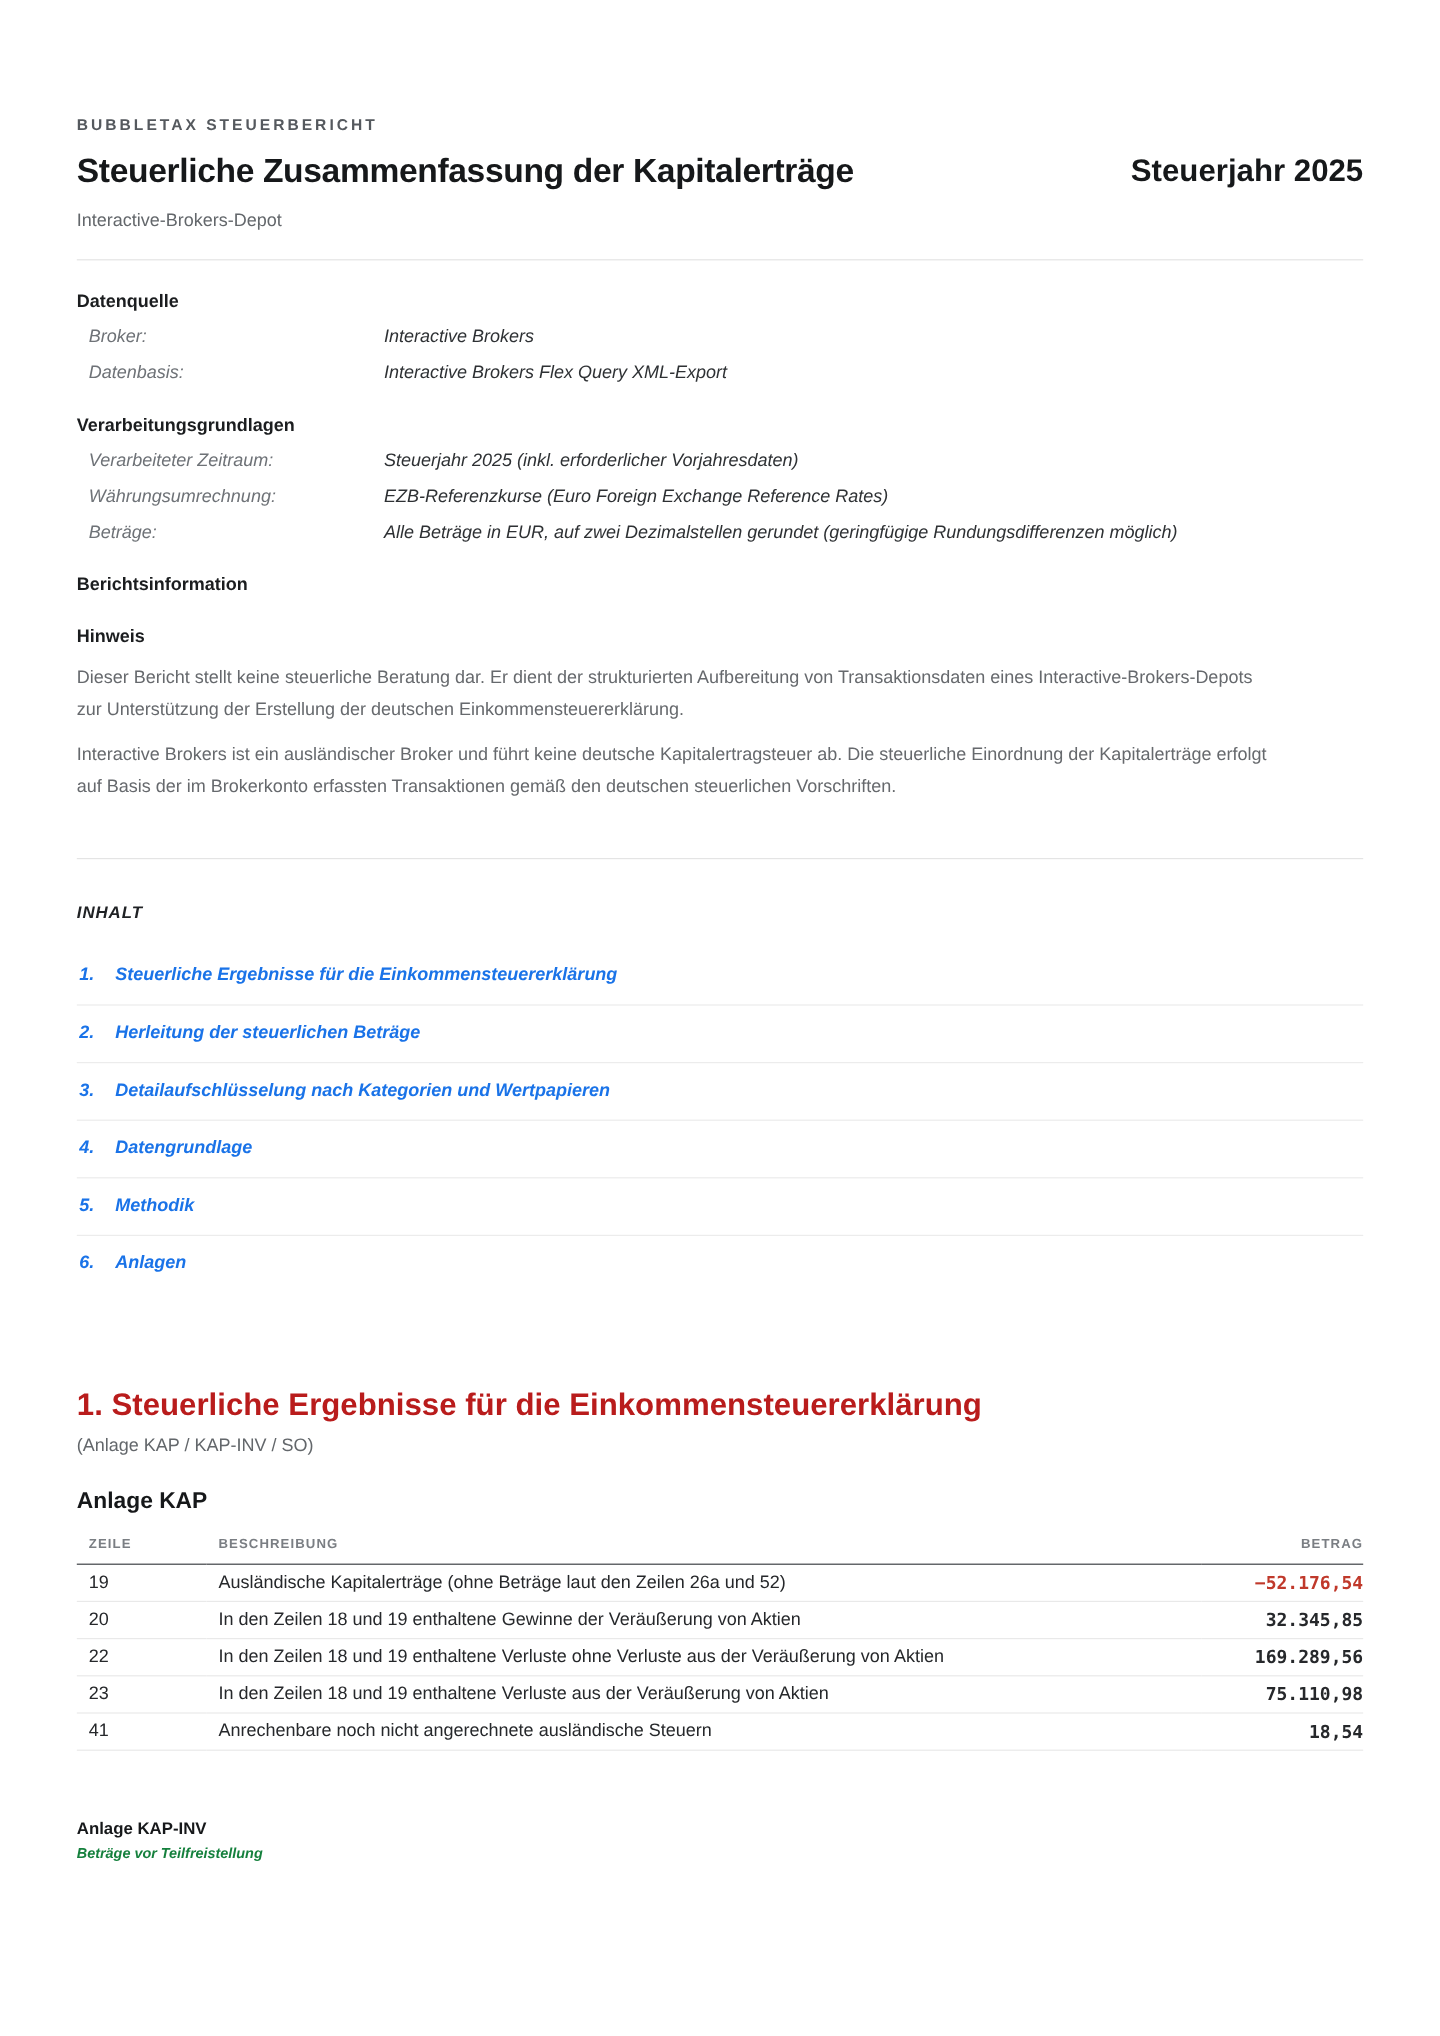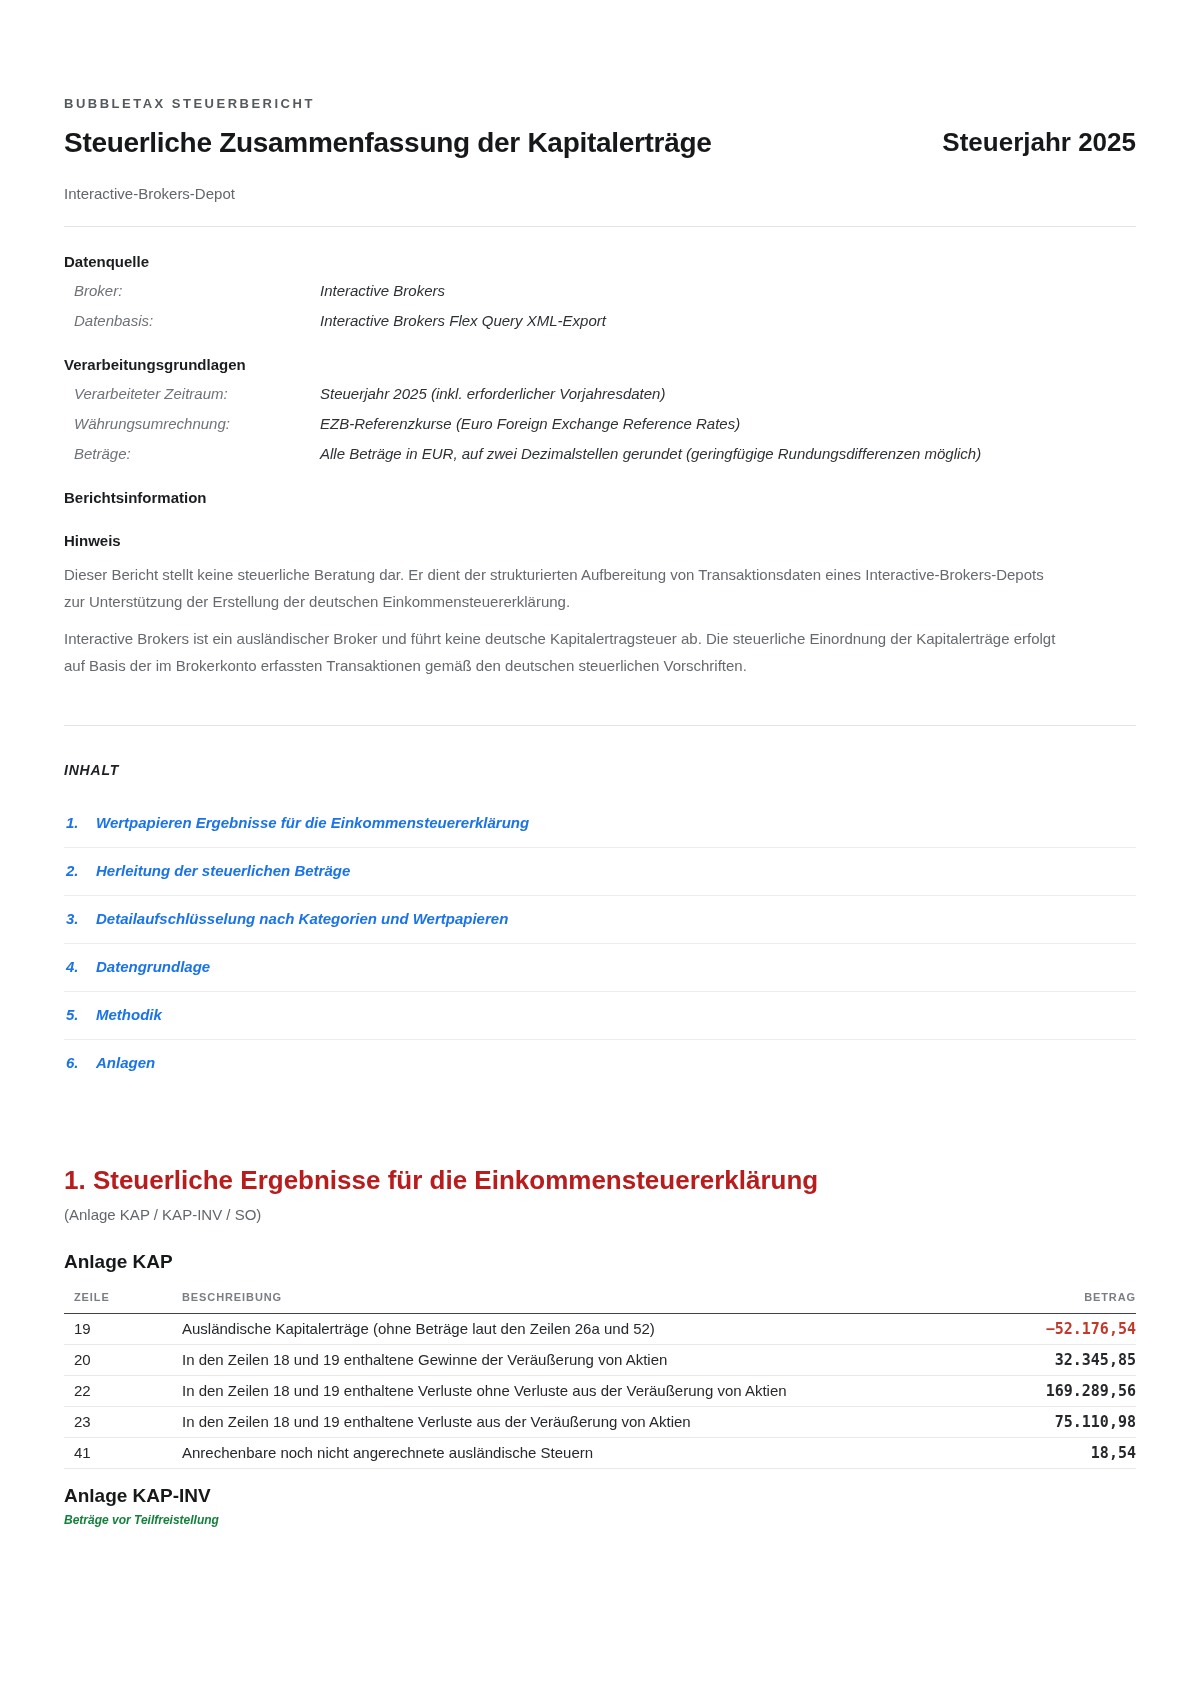--- a/index.html
+++ b/index.html
@@ -17,21 +17,21 @@
   .eyebrow {
     font-size:13px; font-weight:bold; letter-spacing:2.5px;
     color:#55595e;
   }
   .title-row {
     display:flex; justify-content:space-between; align-items:flex-start;
     margin-top:16px;
   }
   .title { font-size:28px; font-weight:bold; color:#16181a; letter-spacing:-0.3px; }
   .tax-year { font-size:26px; font-weight:bold; color:#16181a; white-space:nowrap; }
-  .subtitle { margin-top:26px; font-size:15px; color:#63676b; }
+  .subtitle { margin-top:16px; font-size:15px; color:#63676b; }
   .divider { border:none; border-top:1px solid #e4e4e4; margin-top:24px; }
 
   
   .meta-section { margin-top:26px; }
   .meta-section:first-of-type { margin-top:22px; }
   .meta-heading { font-size:15px; font-weight:bold; color:#1b1d1f; }
   .meta-row {
     display:grid; grid-template-columns:246px 1fr;
     padding-left:10px; margin-top:12px;
     font-size:15px; line-height:18px;font-style:italic;
@@ -85,21 +85,21 @@
     line-height:16px;
   }
   td.zeile { width:108px; color:#26282b; }
   td.amount {
     font-family:"DejaVu Sans Mono", monospace;
     font-size:13.5px; font-weight:bold; text-align:right;
     color:#222428; padding-left:0; padding-right:0; white-space:nowrap;
   }
   td.amount.neg { color:#c0392b; }
 
-  .kapinv-heading { margin-top:16px; font-size:19px; font-weight:bold; color:#16181a; }
+  .kapinv-heading { margin-top:56px; font-size:14px; font-weight:bold; color:#16181a; }
   .kapinv-note { margin-top:6px; font-size:12px; font-style:italic; color:#15803d;font-weight:bold; }
 </style>
 </head>
 <body>
 
 <div class="page">
 
   <div class="eyebrow">BUBBLETAX STEUERBERICHT</div>
   <div class="title-row">
     <h1 class="title">Steuerliche Zusammenfassung der Kapitalerträge</h1>
@@ -146,21 +146,21 @@
     <p>Interactive Brokers ist ein ausländischer Broker und führt keine deutsche Kapitalertragsteuer ab. Die steuerliche Einordnung der Kapitalerträge erfolgt auf Basis der im Brokerkonto erfassten Transaktionen gemäß den deutschen steuerlichen Vorschriften.</p>
   </div>
 
   <hr class="divider2">
 
   <div class="toc">
     <div class="toc-heading">INHALT</div>
     <ul class="toc-list">
       <li class="toc-item">
         <span class="toc-num">1.</span>
-        <span class="toc-label">Wertpapieren Ergebnisse für die Einkommensteuererklärung</span>
+        <span class="toc-label">Steuerliche Ergebnisse für die Einkommensteuererklärung</span>
       </li>
       <li class="toc-item">
         <span class="toc-num">2.</span>
         <span class="toc-label">Herleitung der steuerlichen Beträge</span>
       </li>
       <li class="toc-item">
         <span class="toc-num">3.</span>
         <span class="toc-label">Detailaufschlüsselung nach Kategorien und Wertpapieren</span>
       </li>
       <li class="toc-item">

